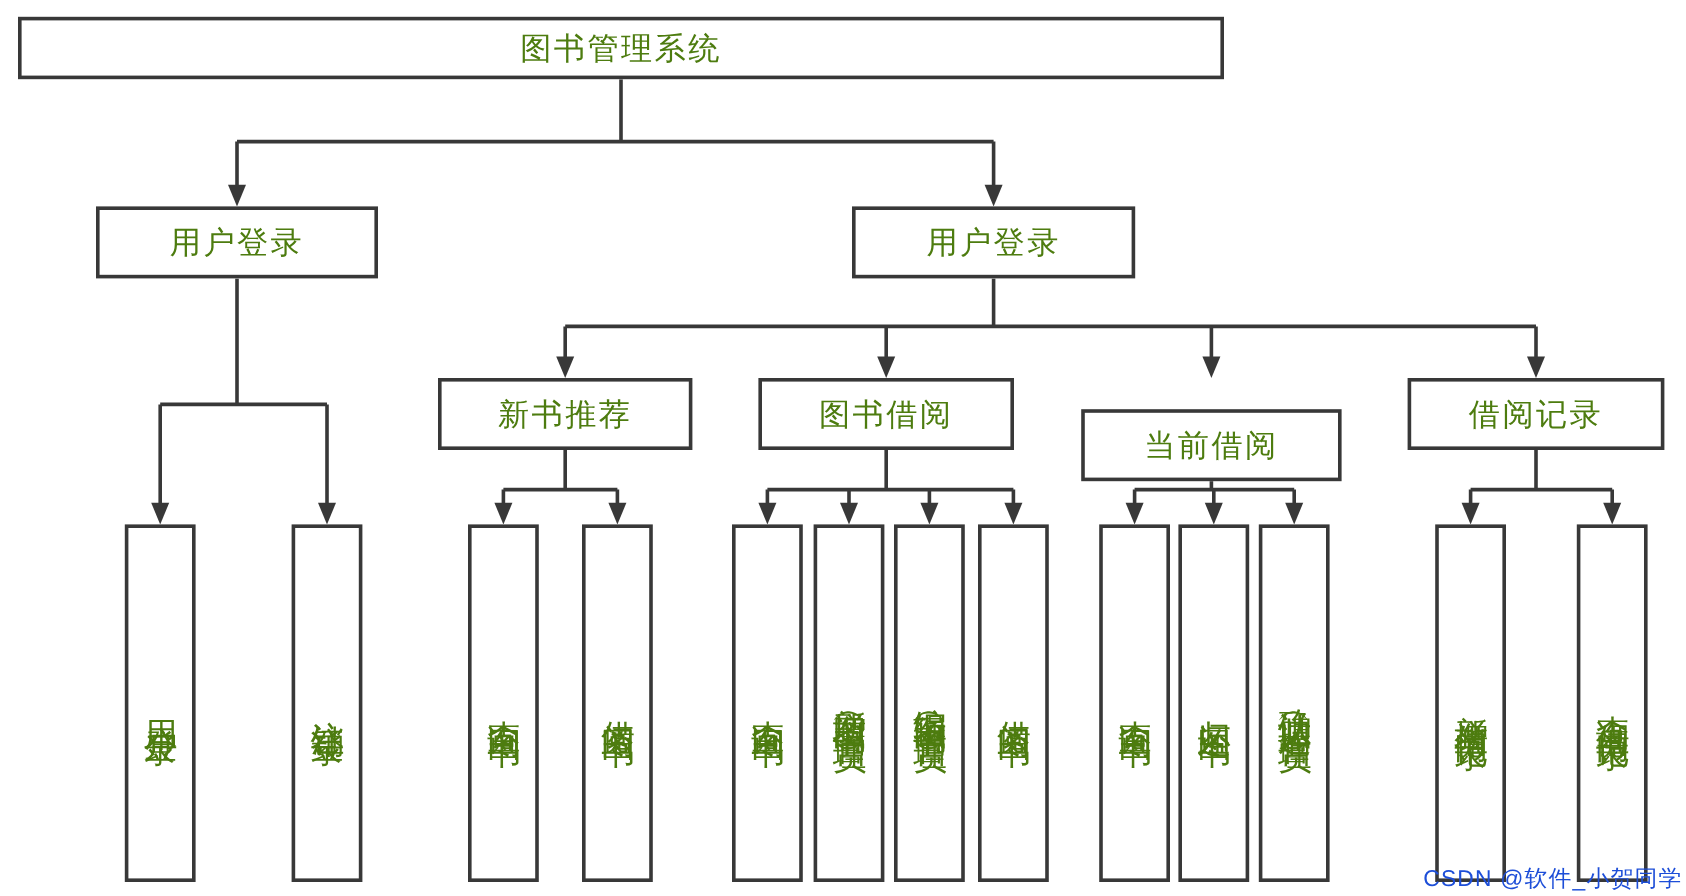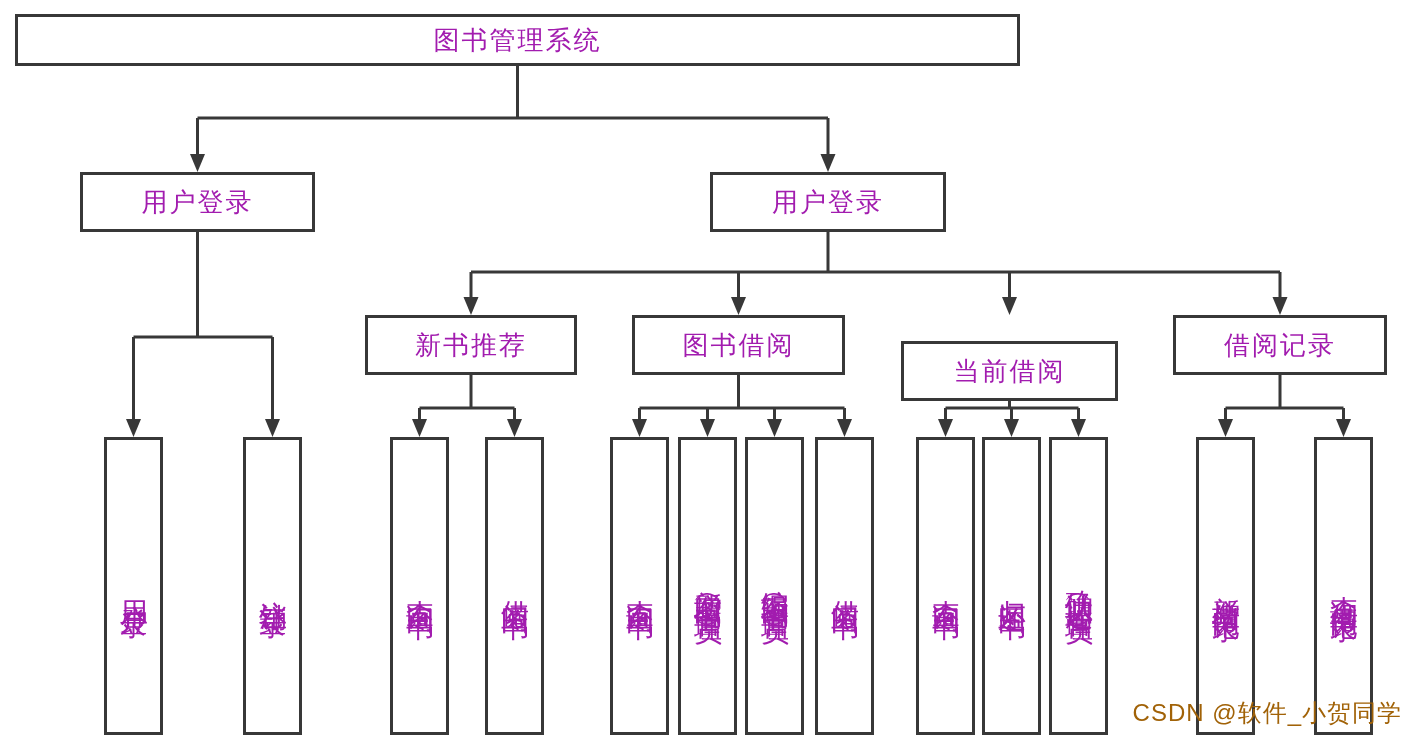--- a/index.html
+++ b/index.html
@@ -20,21 +20,21 @@
     left: 0; top: 0;
     width: 1405px;
     height: 747px;
     pointer-events: none;
   }
   .box {
     position: absolute;
     box-sizing: border-box;
     background: #ffffff;
     border: 3px solid #383838;
-    color: #a21caf;
+    color: #4d7c0f;
     display: flex;
     align-items: center;
     justify-content: center;
     text-align: left;
   }
   .h-box {
     font-size: 26px;
     letter-spacing: 2px;
     line-height: 1;
   }
@@ -66,23 +66,23 @@
   .l7  { left: 745px; }
   .l8  { left: 815px; }
   .l9  { left: 916px; }
   .l10 { left: 982px; }
   .l11 { left: 1049px; }
   .l12 { left: 1196px; }
   .l13 { left: 1314px; }
   .watermark {
     position: absolute;
     right: 3px;
-    bottom: 18px;
-    font-size: 24px;
-    color: #a16207;
+    bottom: 2px;
+    font-size: 19px;
+    color: #1d4ed8;
     letter-spacing: 1px;
     white-space: nowrap;
   }
   .cline { stroke: #383838; stroke-width: 3; fill: none; }
   .ahead { fill: #383838; stroke: none; }
 </style>
 </head>
 <body>
 
 <div id="stage">

